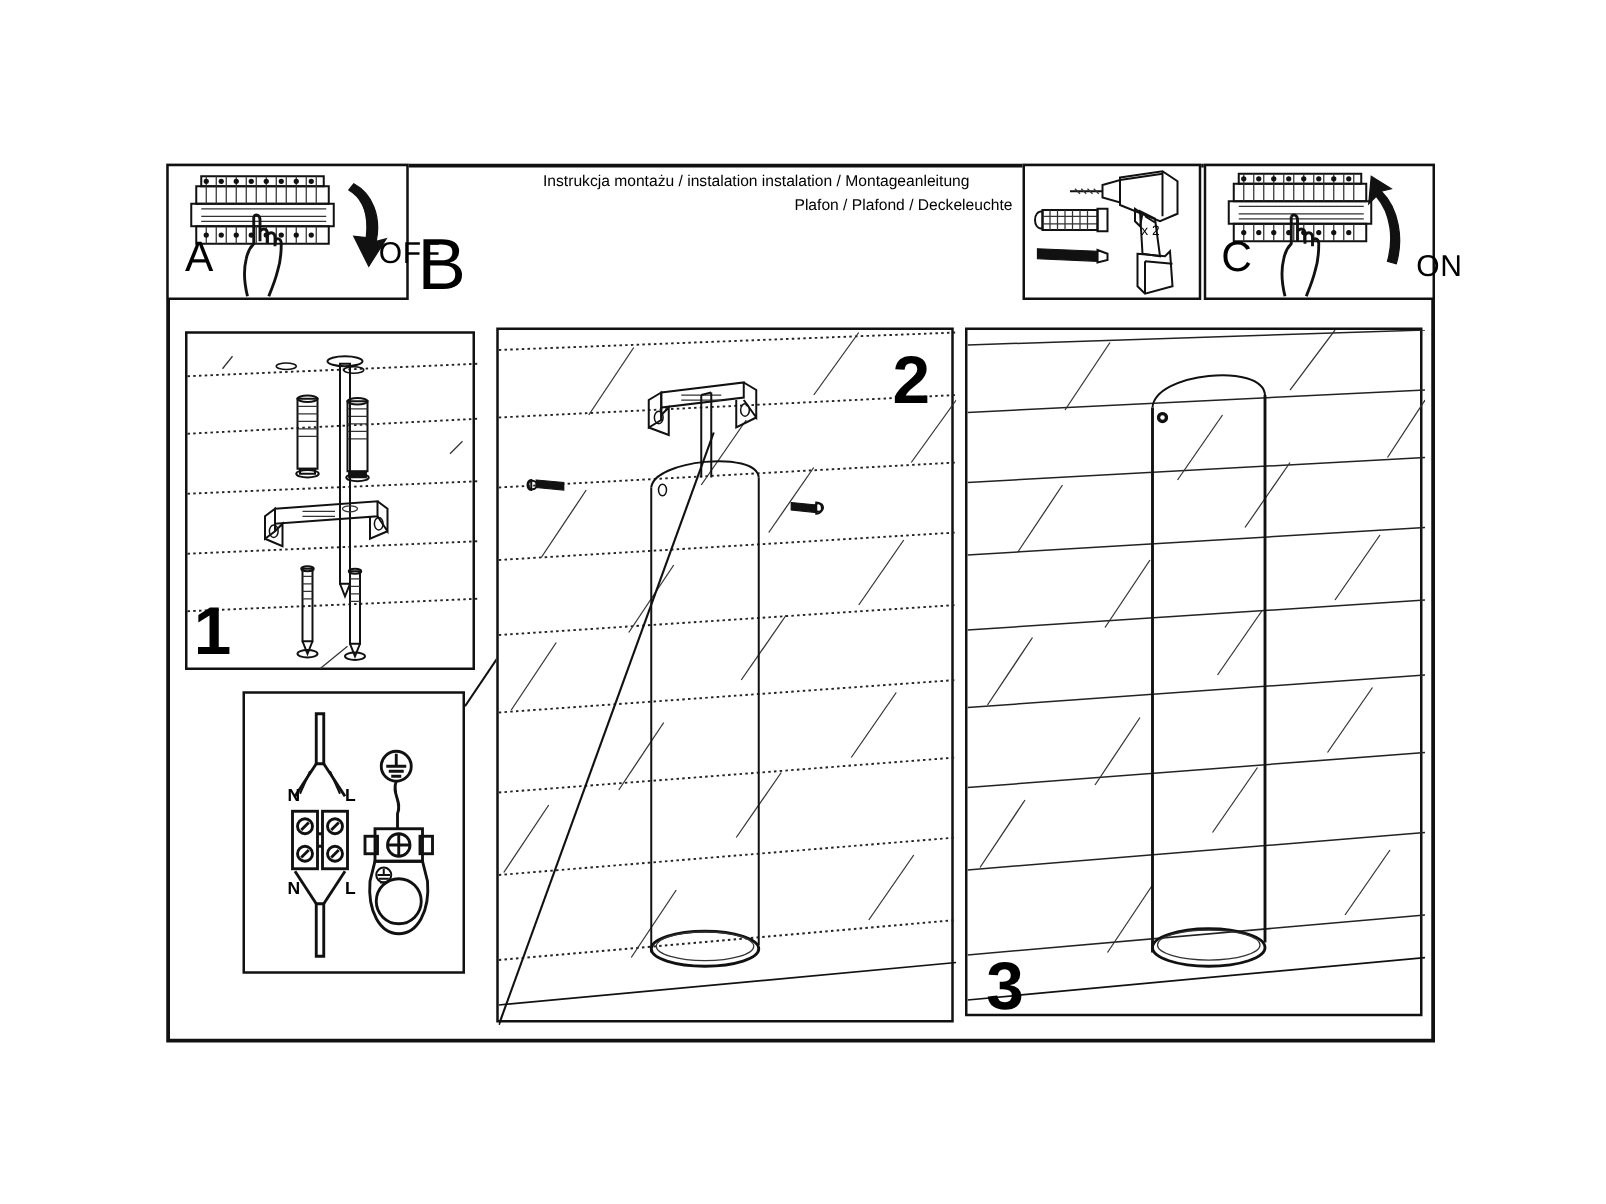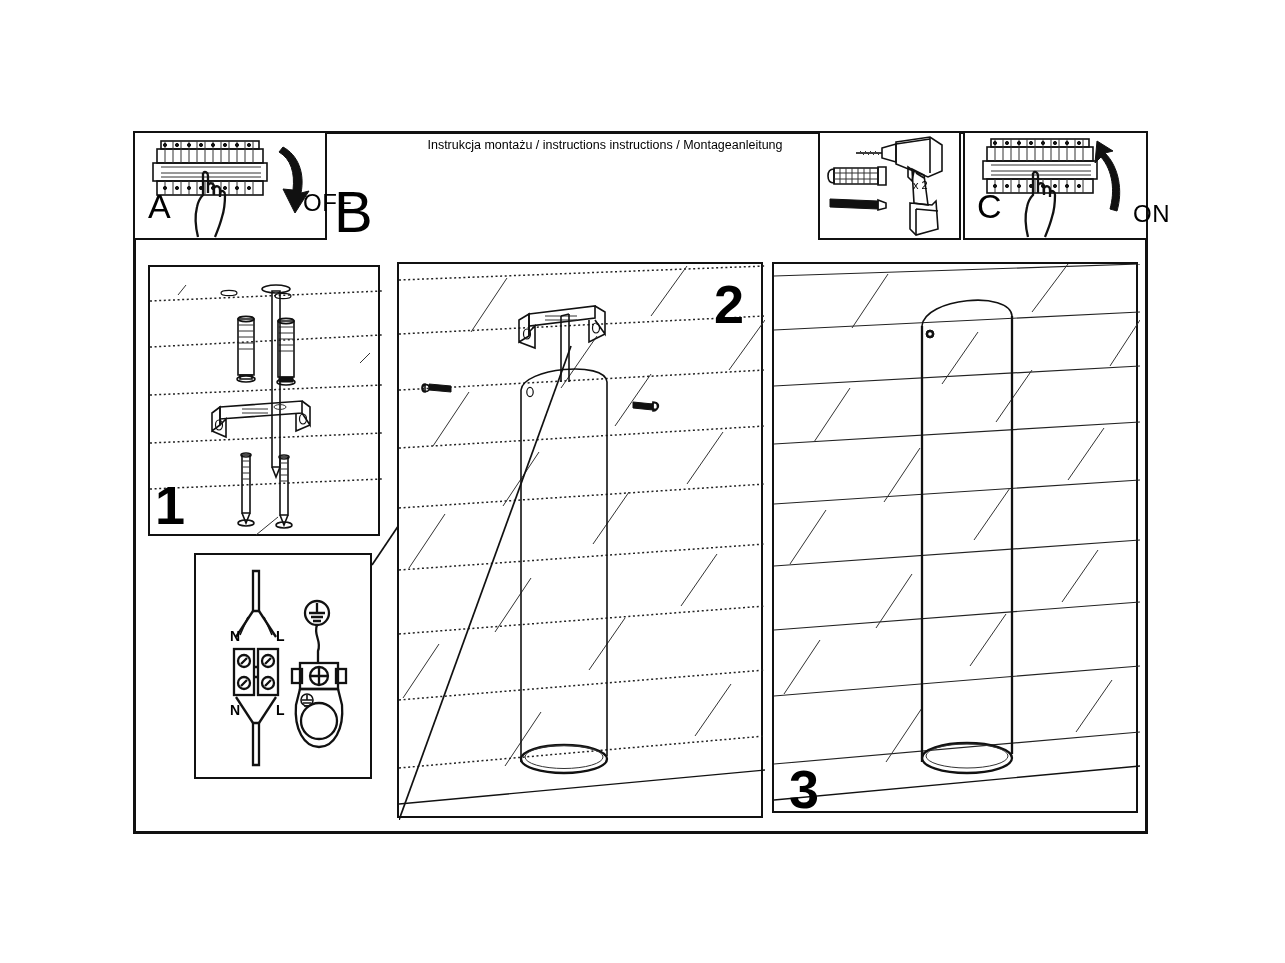--- a/index.html
+++ b/index.html
@@ -52,21 +52,22 @@
   #calloutWrap{position:absolute;left:0;top:0;width:1285px;height:963px;pointer-events:none;}
 </style>
 </head>
 <body>
 
 <div id="stage">
 
   <div id="frame"></div>
 
   <div id="title">
-    <span>Instrukcja montażu / instructions instructions / Montageanleitung</span>
+    <span>Instrukcja montażu / instalation instalation / Montageanleitung</span>
+    <span class="l2">Plafon / Plafond / Deckeleuchte</span>
   </div>
 
   <div class="box" id="panelA">
     <svg width="194" height="109" viewBox="0 0 194 109">
 
       <g class="ln">
         <rect x="22" y="16" width="106" height="14"></rect>
         <rect x="18" y="30" width="114" height="18"></rect>
         <rect x="22" y="48" width="106" height="14"></rect>
         <rect x="26" y="8" width="98" height="8"></rect>

